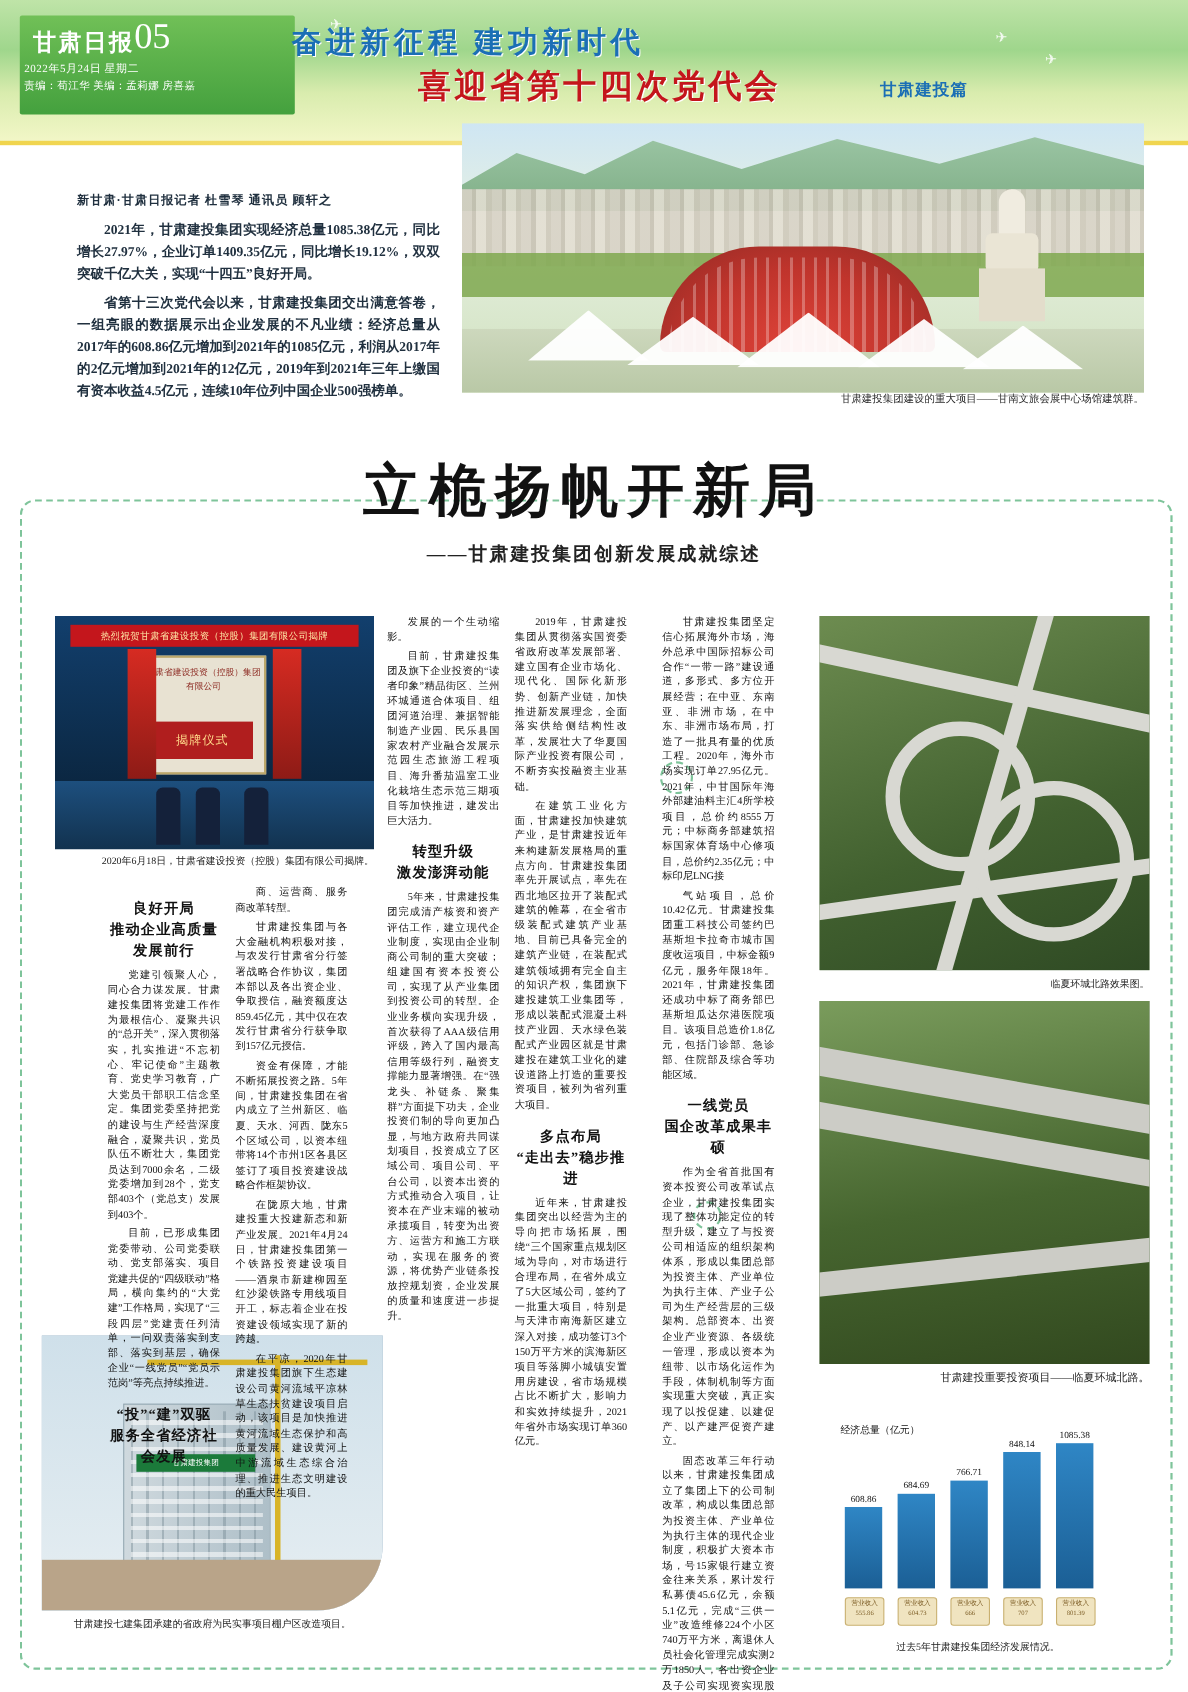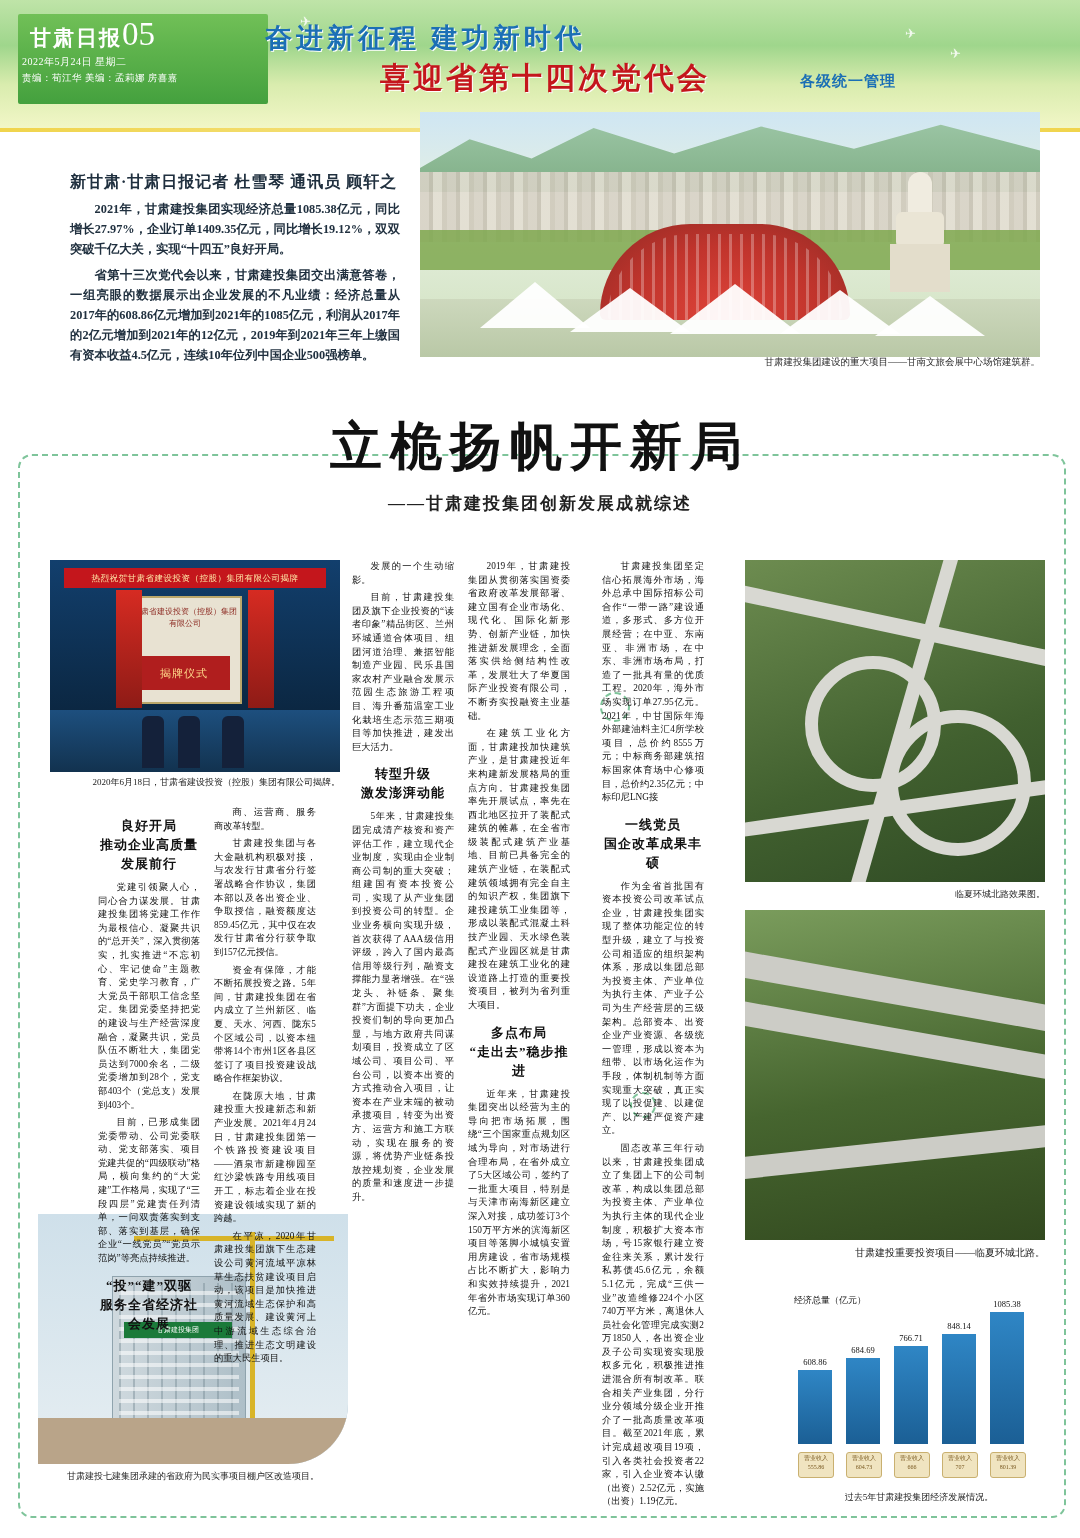--- a/index.html
+++ b/index.html
@@ -57,21 +57,21 @@
   .top-sep{
     position:absolute;left:0;top:128px;width:1080px;height:4px;
     background:linear-gradient(90deg,#f0d44c,#f5e48a,#f0d44c);
   }
   .lead-block{
     position:absolute;left:70px;top:172px;width:330px;
     font-size:12.3px;line-height:20px;text-align:justify;
     font-weight:bold;color:#20303f;
   }
   .byline{
-    font-size:16px;margin-bottom:7px;letter-spacing:1px;
+    font-size:11px;margin-bottom:7px;letter-spacing:1px;
   }
   .lead-block p{margin:0 0 6px 0;text-indent:2em;}
   .top-photo{
     position:absolute;left:420px;top:112px;width:620px;height:245px;
     overflow:hidden;border:0;
   }
   .tp-sky{position:absolute;inset:0;background:linear-gradient(180deg,#cfe6f3 0%,#e7f1e2 38%,#cfe0bd 100%);}
   .tp-mtn{position:absolute;left:0;top:0;width:620px;height:80px;
     background:linear-gradient(180deg,#9fc8a8,#7fae86);
     clip-path:polygon(0 70%,8% 34%,18% 58%,28% 20%,41% 52%,55% 18%,70% 46%,84% 16%,100% 48%,100% 100%,0 100%);}
@@ -171,21 +171,21 @@
   }
   .sec-h.qt{font-size:13px;}
   
   #col1{left:98px;top:414px;width:102px;}
   #col2{left:214px;top:414px;width:102px;}
   #col3{left:352px;top:168px;width:102px;}
   #col4{left:468px;top:168px;width:102px;}
   #col5{left:602px;top:168px;width:102px;}
   
   .chart{
-    position:absolute;left:794px;top:906px;width:250px;height:180px;
+    position:absolute;left:764px;top:906px;width:250px;height:180px;
   }
   .chart-title{position:absolute;left:0;top:-4px;font-size:9px;color:#111;}
   .bar{position:absolute;bottom:34px;width:34px;background:linear-gradient(180deg,#2f86c5,#1b5f95);}
   .bar .v{position:absolute;top:-13px;left:-6px;width:46px;text-align:center;font-size:8.5px;color:#111;font-weight:normal;}
   .bar .yr{position:absolute;bottom:-13px;left:-4px;width:42px;text-align:center;font-size:7.5px;color:#fff;}
   .bag{position:absolute;bottom:-0px;width:34px;height:30px;}
   .bagbox{position:absolute;left:0;bottom:0;width:34px;height:24px;background:#f0e4c0;border:1px solid #c9b070;border-radius:3px;}
   .bagbox span{display:block;text-align:center;font-size:6px;line-height:7px;color:#7a5a22;margin-top:2px;}
   .chart-cap{position:absolute;left:0;bottom:-26px;width:250px;text-align:center;font-size:9px;color:#222;}
   .dot-ring{position:absolute;border:2px dashed #7ec49a;border-radius:50%;}
@@ -198,21 +198,21 @@
   <div class="bird" style="left:300px;top:14px;">✈</div>
   <div class="bird" style="left:905px;top:26px;">✈</div>
   <div class="bird" style="left:950px;top:46px;">✈</div>
   <div class="mast-left"></div>
   <div class="paper-name">甘肃日报</div>
   <div class="page-num">05</div>
   <div class="mast-date">2022年5月24日  星期二</div>
   <div class="mast-credit">责编：荀江华   美编：孟莉娜  房喜嘉</div>
   <div class="mast-title1">奋进新征程 建功新时代</div>
   <div class="mast-title2">喜迎省第十四次党代会</div>
-  <div class="mast-title3">各级统一管理</div>
+  <div class="mast-title3">甘肃建投篇</div>
 </div>
 <div class="top-sep"></div>
 
 <div class="top-photo">
   <div class="tp-sky"></div>
   <div class="tp-mtn"></div>
   <div class="tp-city"></div>
   <div class="tp-green"></div>
   <div class="tp-ground"></div>
   <div class="tp-dome"></div>
@@ -323,20 +323,21 @@
     <p>在建筑工业化方面，甘肃建投加快建筑产业，是甘肃建投近年来构建新发展格局的重点方向。甘肃建投集团率先开展试点，率先在西北地区拉开了装配式建筑的帷幕，在全省市级装配式建筑产业基地、目前已具备完全的建筑产业链，在装配式建筑领域拥有完全自主的知识产权，集团旗下建投建筑工业集团等，形成以装配式混凝土科技产业园、天水绿色装配式产业园区就是甘肃建投在建筑工业化的建设道路上打造的重要投资项目，被列为省列重大项目。</p>
     <div class="sec-h">
       <div>多点布局</div>
       <div>“走出去”稳步推进</div>
     </div>
     <p>近年来，甘肃建投集团突出以经营为主的导向把市场拓展，围绕“三个国家重点规划区域为导向，对市场进行合理布局，在省外成立了5大区域公司，签约了一批重大项目，特别是与天津市南海新区建立深入对接，成功签订3个150万平方米的滨海新区项目等落脚小城镇安置用房建设，省市场规模占比不断扩大，影响力和实效持续提升，2021年省外市场实现订单360亿元。</p>
   </div>
 
   <div class="tcol" id="col5" style="height:980px;">
     <p>甘肃建投集团坚定信心拓展海外市场，海外总承中国际招标公司合作“一带一路”建设通道，多形式、多方位开展经营；在中亚、东南亚、非洲市场，在中东、非洲市场布局，打造了一批具有量的优质工程。2020年，海外市场实现订单27.95亿元。2021年，中甘国际年海外部建油料主汇4所学校项目，总价约8555万元；中标商务部建筑招标国家体育场中心修项目，总价约2.35亿元；中标印尼LNG接</p>
+    <p>气站项目，总价10.42亿元。甘肃建投集团重工科技公司签约巴基斯坦卡拉奇市城市国度收运项目，中标金额9亿元，服务年限18年。2021年，甘肃建投集团还成功中标了商务部巴基斯坦瓜达尔港医院项目。该项目总造价1.8亿元，包括门诊部、急诊部、住院部及综合等功能区域。</p>
     <div class="sec-h">
       <div>一线党员</div>
       <div>国企改革成果丰硕</div>
     </div>
     <p>作为全省首批国有资本投资公司改革试点企业，甘肃建投集团实现了整体功能定位的转型升级，建立了与投资公司相适应的组织架构体系，形成以集团总部为投资主体、产业单位为执行主体、产业子公司为生产经营层的三级架构。总部资本、出资企业产业资源、各级统一管理，形成以资本为纽带、以市场化运作为手段，体制机制等方面实现重大突破，真正实现了以投促建、以建促产、以产建严促资产建立。</p>
     <p>固态改革三年行动以来，甘肃建投集团成立了集团上下的公司制改革，构成以集团总部为投资主体、产业单位为执行主体的现代企业制度，积极扩大资本市场，号15家银行建立资金往来关系，累计发行私募债45.6亿元，余额5.1亿元，完成“三供一业”改造维修224个小区740万平方米，离退休人员社会化管理完成实测2万1850人，各出资企业及子公司实现资实现股权多元化，积极推进推进混合所有制改革。联合相关产业集团，分行业分领域分级企业开推介了一批高质量改革项目。截至2021年底，累计完成超改项目19项，引入各类社会投资者22家，引入企业资本认缴（出资）2.52亿元，实施（出资）1.19亿元。</p>
 
   </div>
 
   <div class="chart">
@@ -368,21 +369,21 @@
       <div class="v">766.71</div>
       <div class="yr">2019</div>
     </div>
     <div class="bag" style="left:100px;">
         <div class="bagbox">
           <span>营业收入</span>
           <span>666</span>
         </div>
       </div>
 
-    <div class="bar" style="left:148px;height:110px;">
+    <div class="bar" style="left:148px;height:124px;">
       <div class="v">848.14</div>
       <div class="yr">2020</div>
     </div>
     <div class="bag" style="left:148px;">
         <div class="bagbox">
           <span>营业收入</span>
           <span>707</span>
         </div>
       </div>
 

